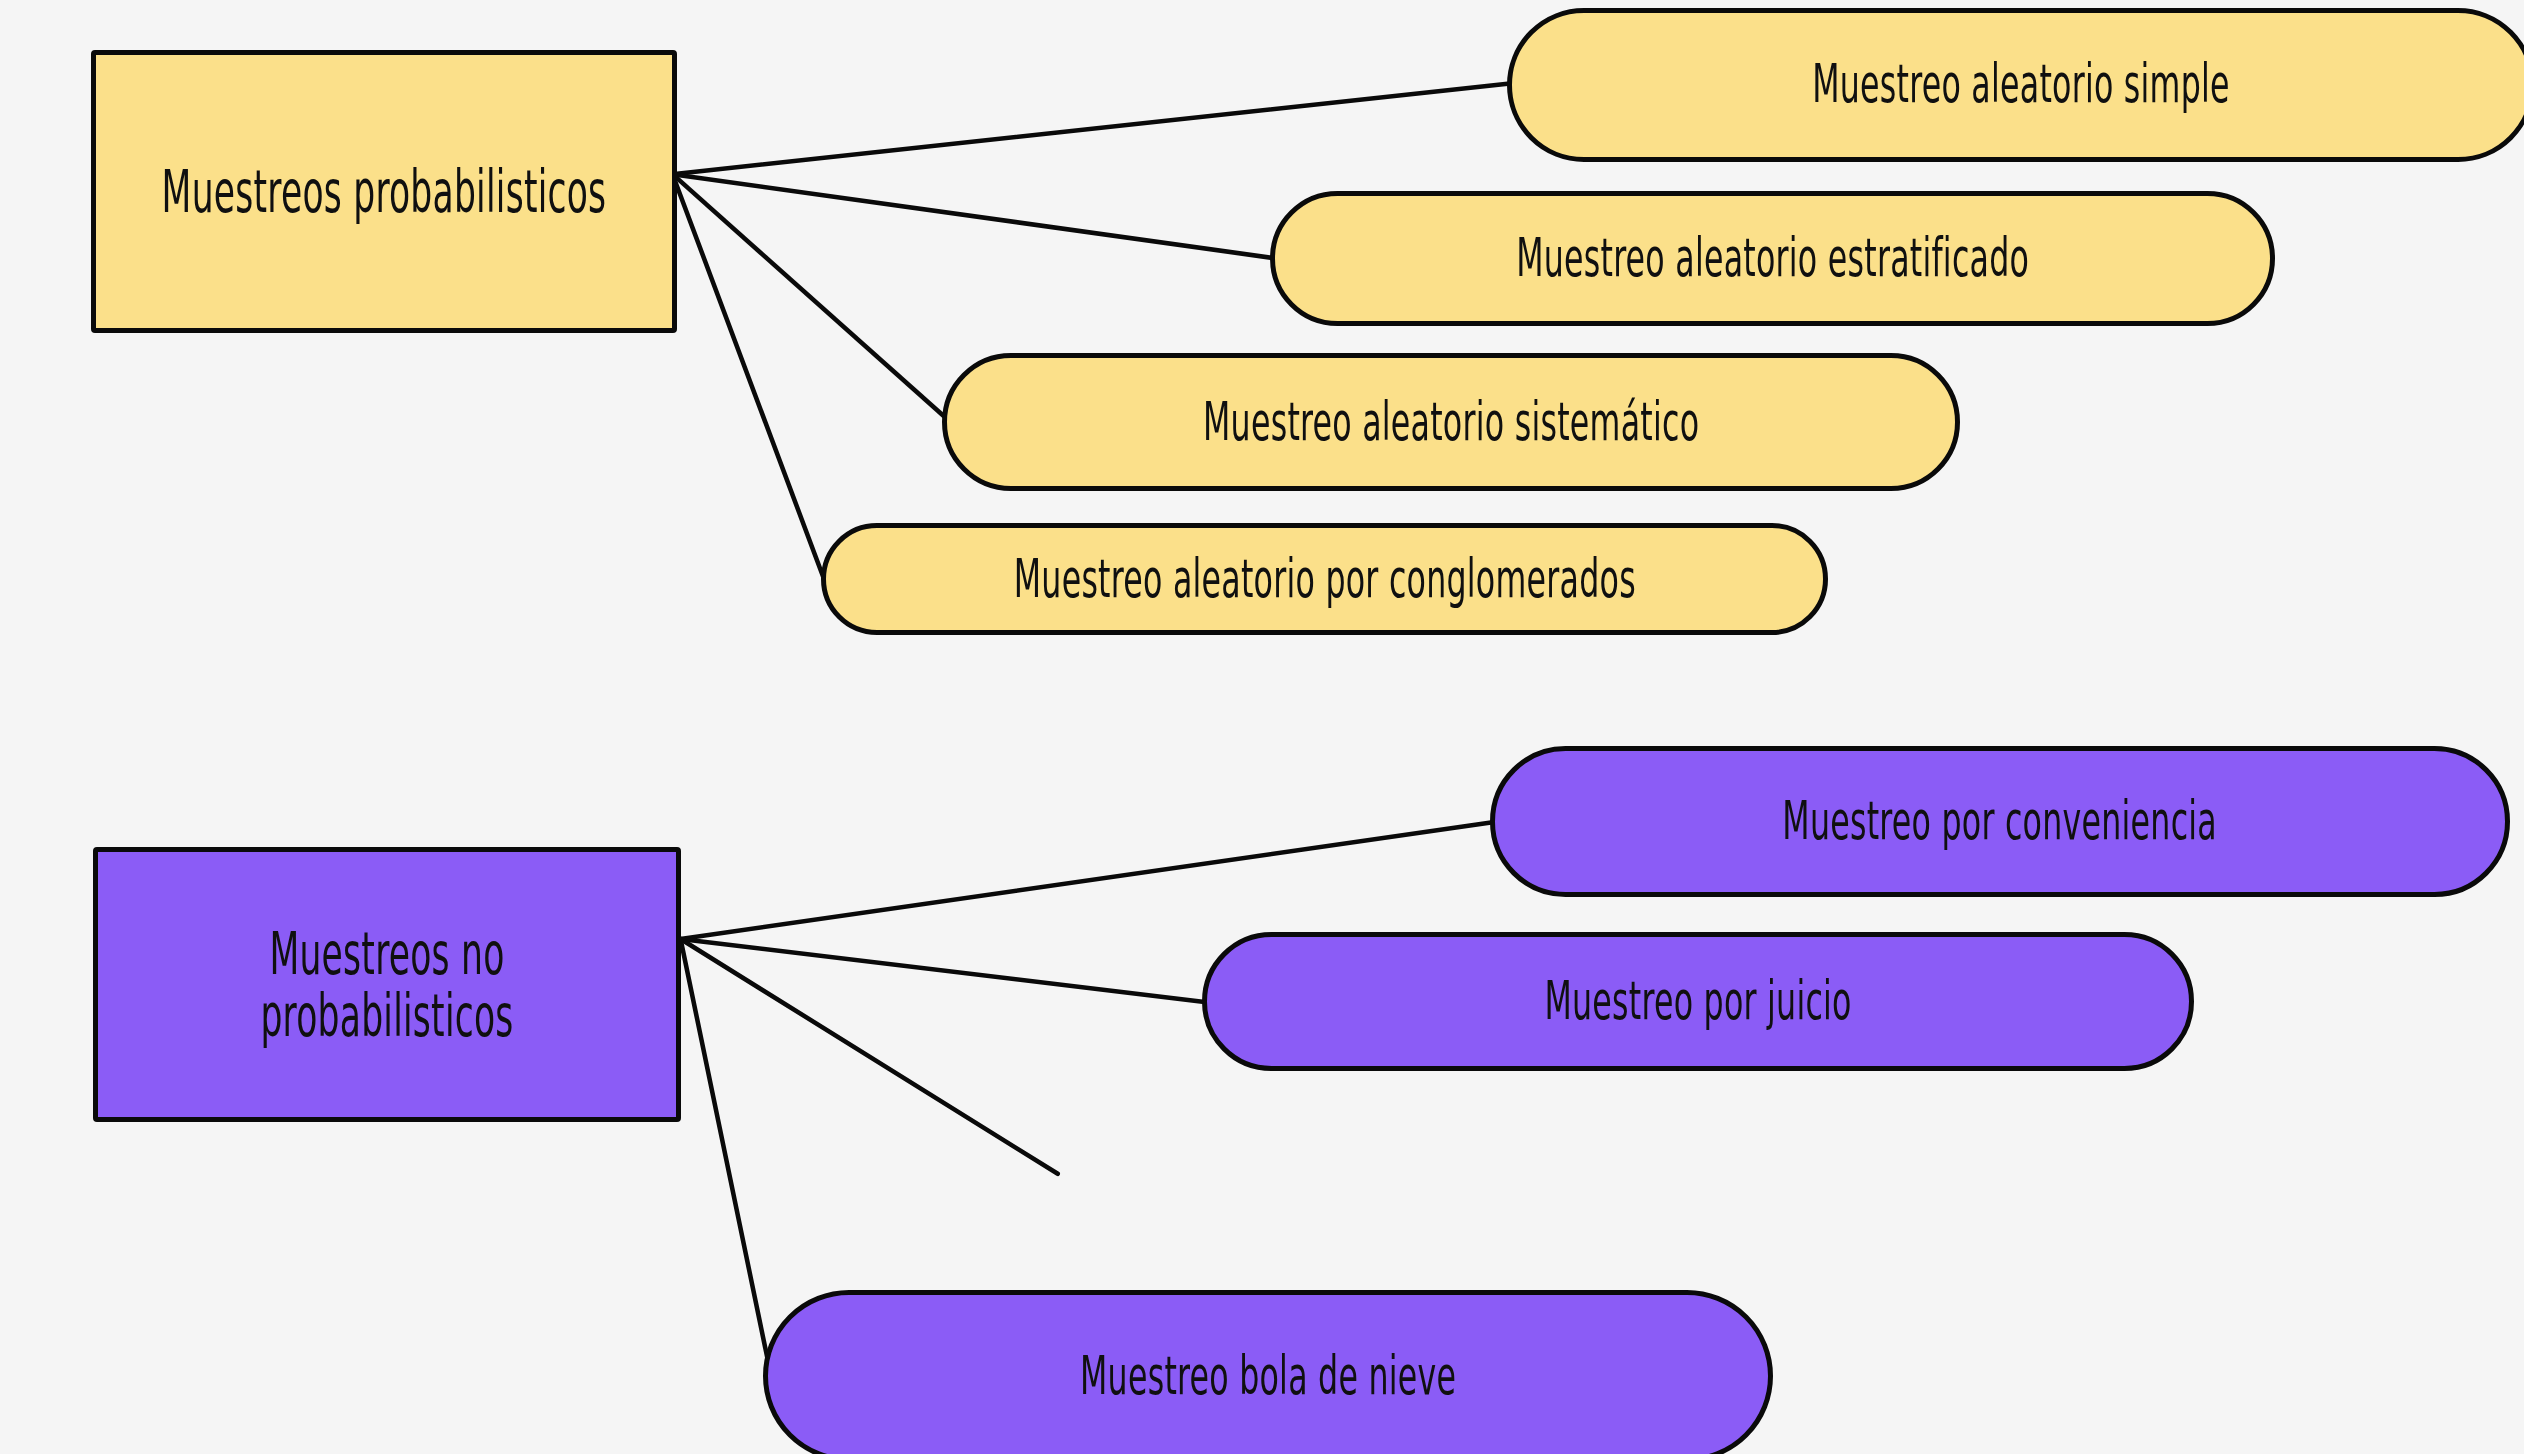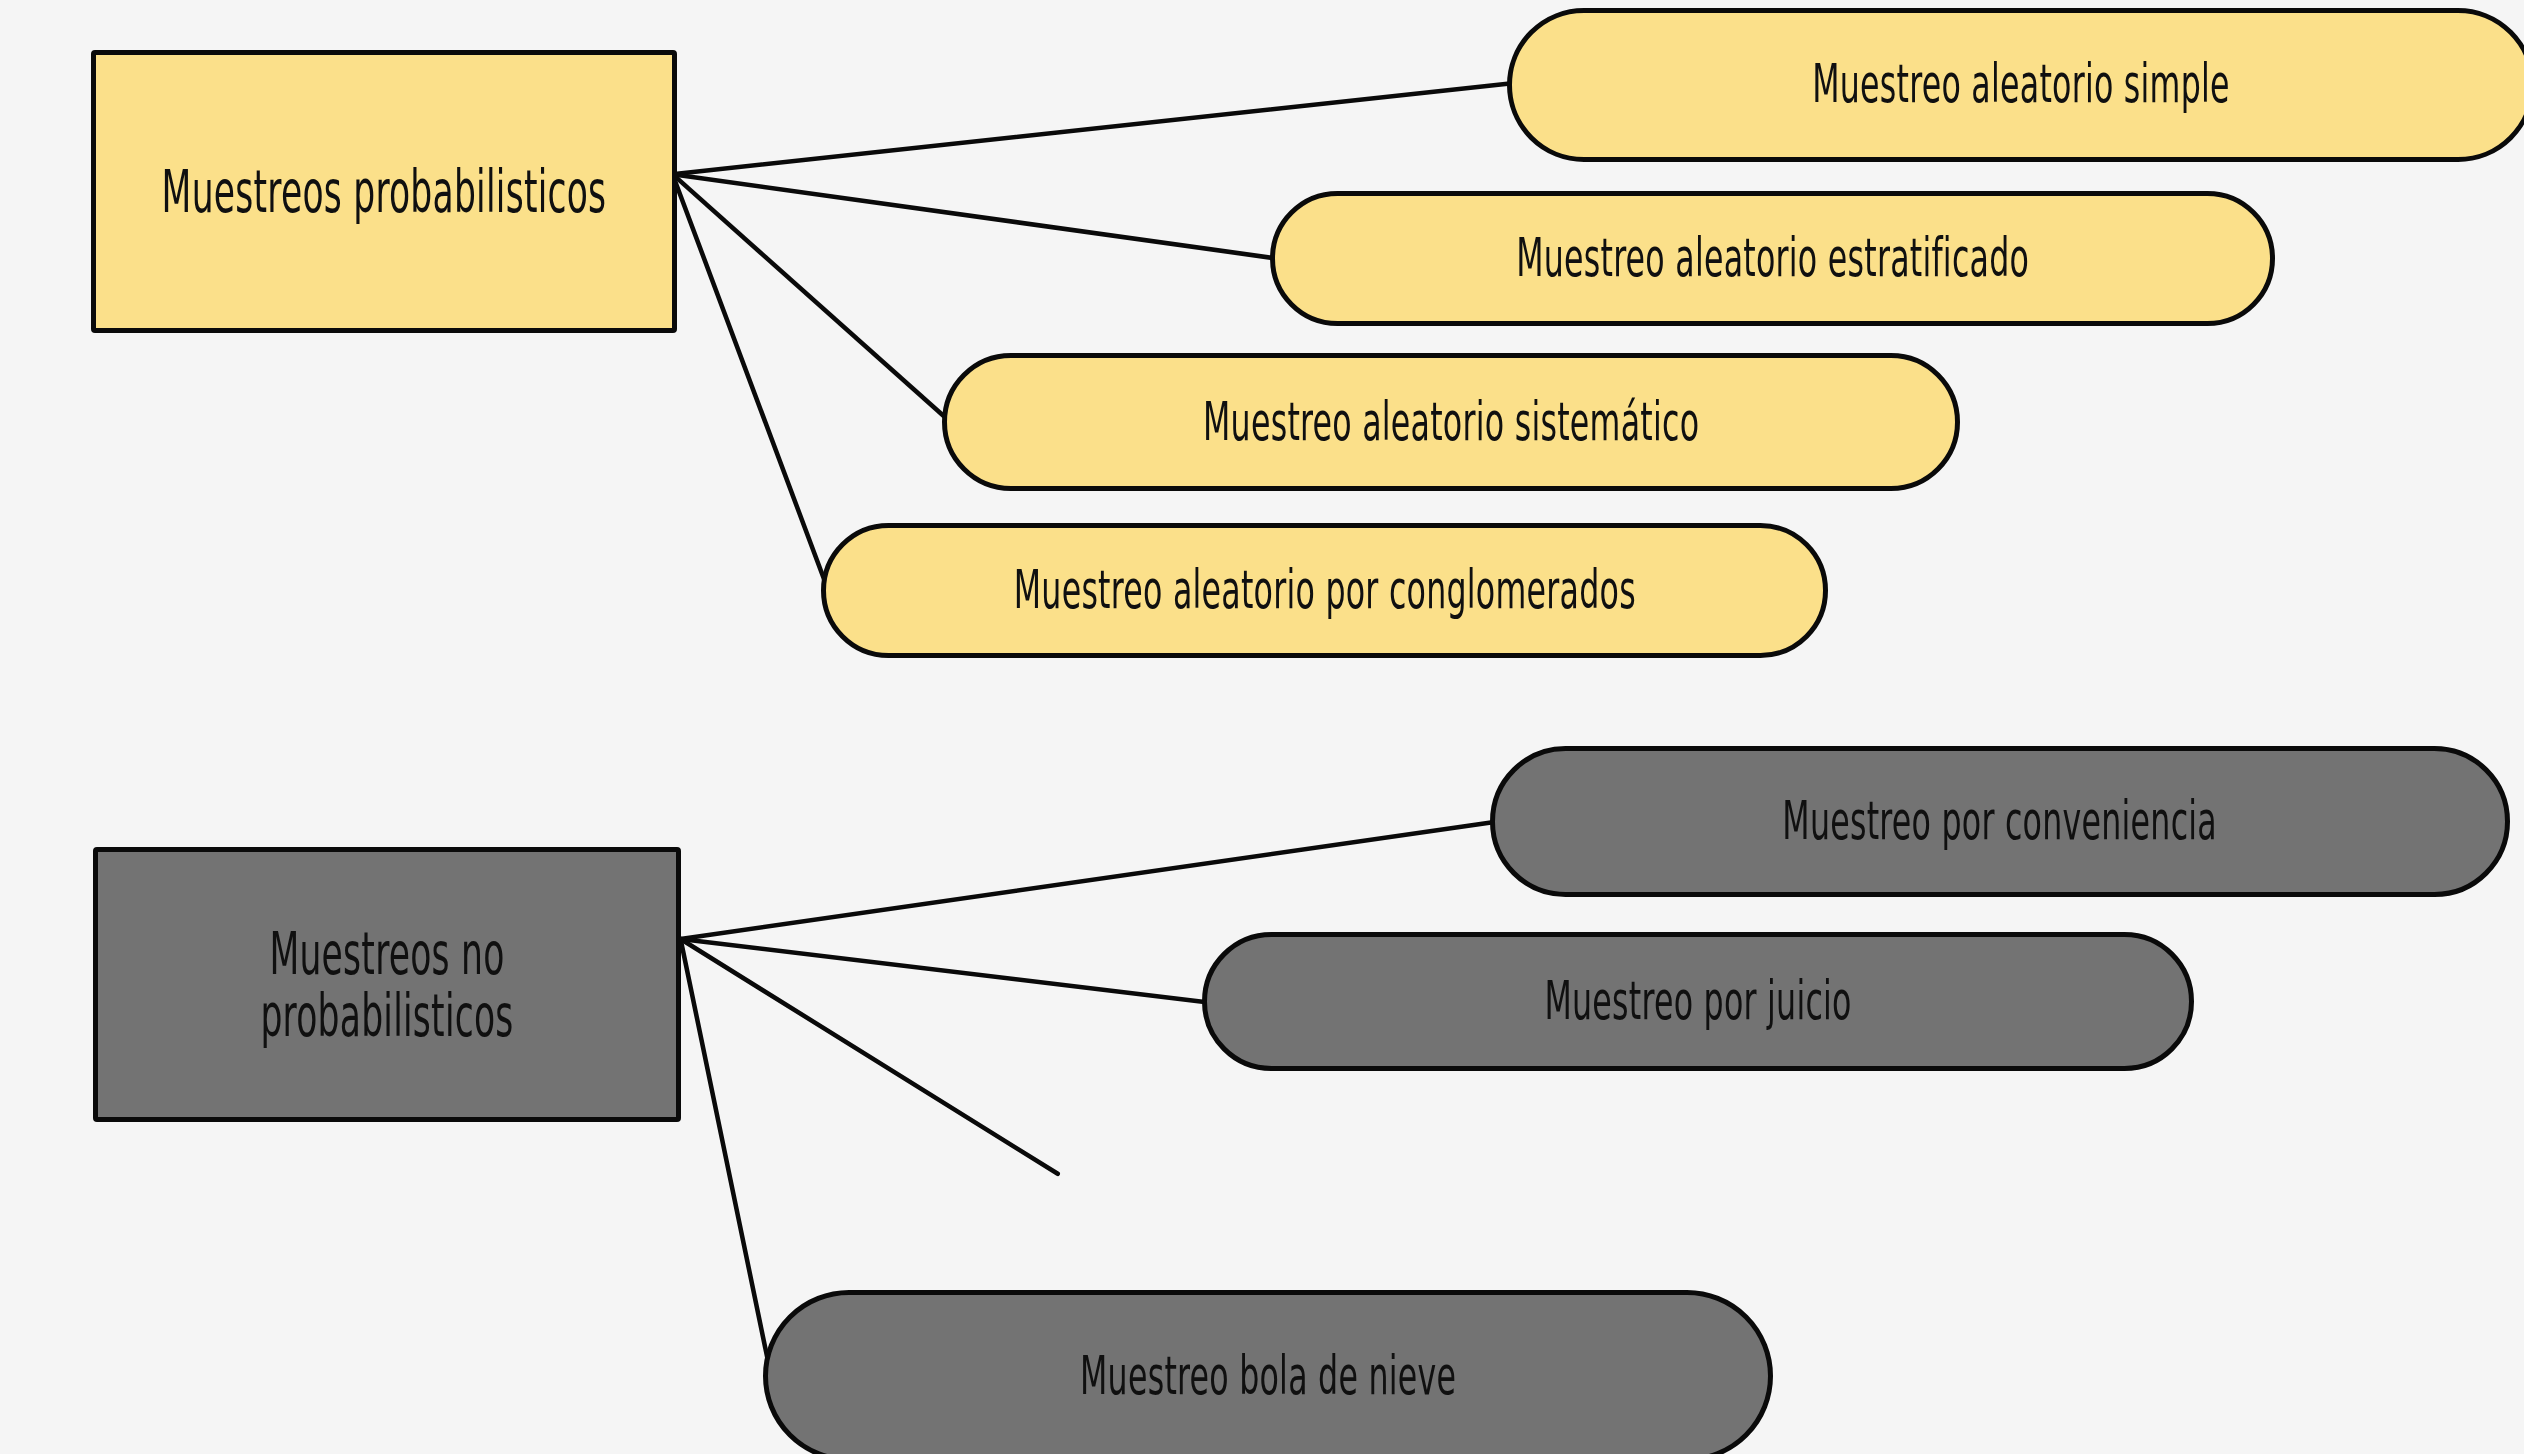--- a/index.html
+++ b/index.html
@@ -31,21 +31,21 @@
     transform:scaleX(0.80) scaleY(1.22);
     transform-origin:center;
     white-space:nowrap;
   }
   .node.wrap span{white-space:normal;}
 
   .root{border-radius:4px;align-items:center;}
   .leaf{border-radius:504px;}
 
   .prob{background:#fbe08a;}
-  .noprob{background:#737373;}
+  .noprob{background:#8b5cf6;}
 
   .f-root{font-size:48px;}
   .f-leaf{font-size:44px;}
 </style>
 </head>
 <body>
 
 <div id="canvas">
 
   <svg id="edges" viewBox="0 0 5120 2880" preserveAspectRatio="none">
@@ -71,21 +71,21 @@
   </div>
 
   <div class="node leaf prob f-leaf" style="left:1270px;top:191px;width:1005px;height:135px;">
     <span>Muestreo aleatorio estratificado</span>
   </div>
 
   <div class="node leaf prob f-leaf" style="left:942px;top:353px;width:1018px;height:138px;">
     <span>Muestreo aleatorio sistemático</span>
   </div>
 
-  <div class="node leaf prob f-leaf" style="left:821px;top:523px;width:1007px;height:135px;">
+  <div class="node leaf prob f-leaf" style="left:821px;top:523px;width:1007px;height:112px;">
     <span>Muestreo aleatorio por conglomerados</span>
   </div>
 
   <div class="node root noprob f-root wrap" style="left:93px;top:800px;width:588px;height:275px;margin-top:47px;">
     <span>Muestreos no probabilisticos</span>
   </div>
 
   <div class="node leaf noprob f-leaf" style="left:1490px;top:746px;width:1020px;height:151px;">
     <span>Muestreo por conveniencia</span>
   </div>

